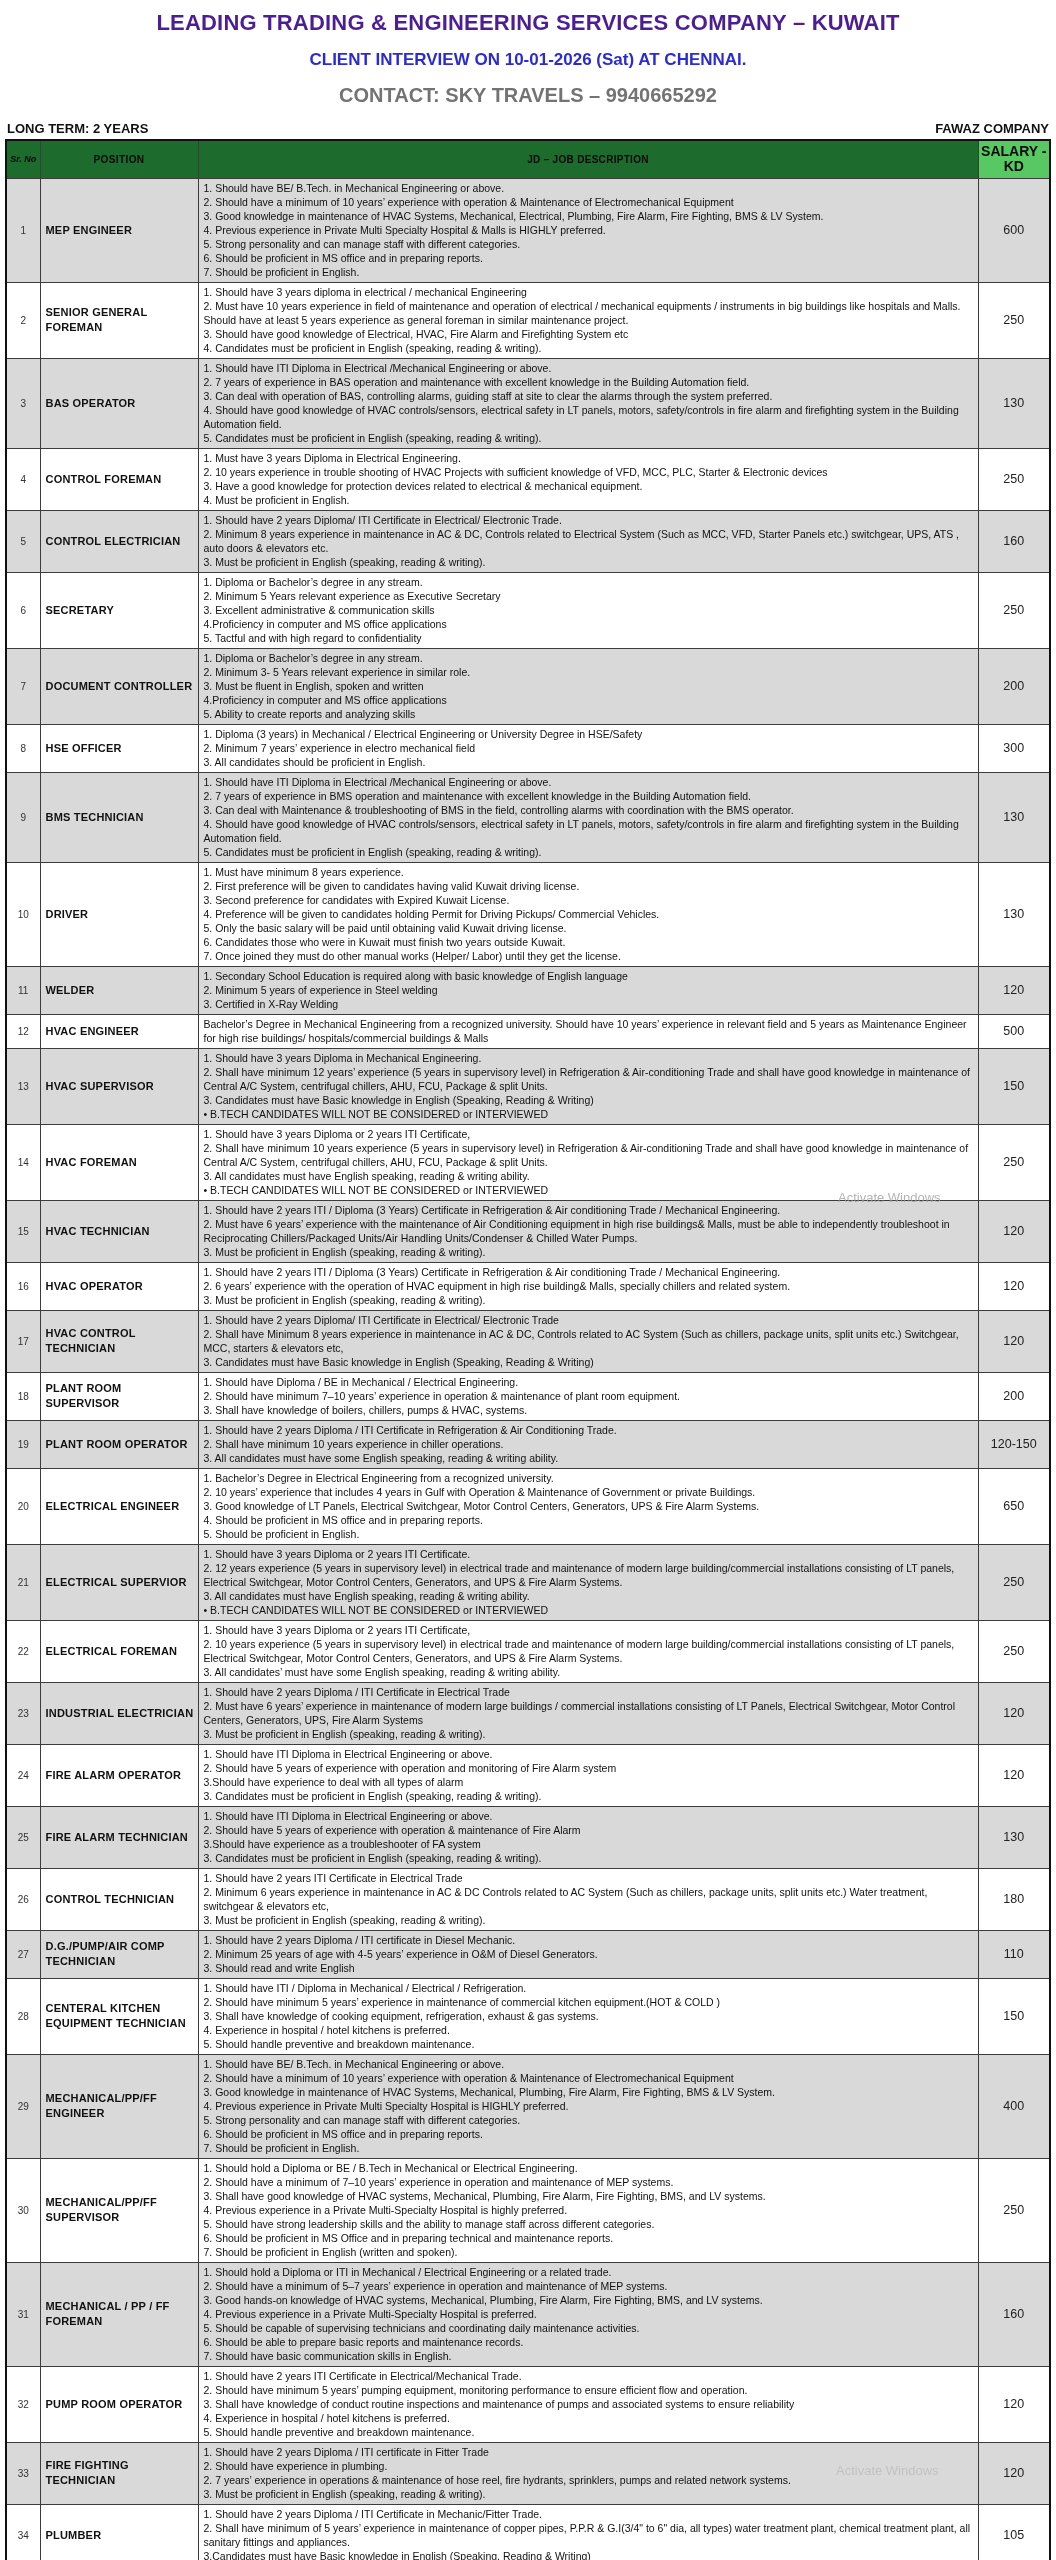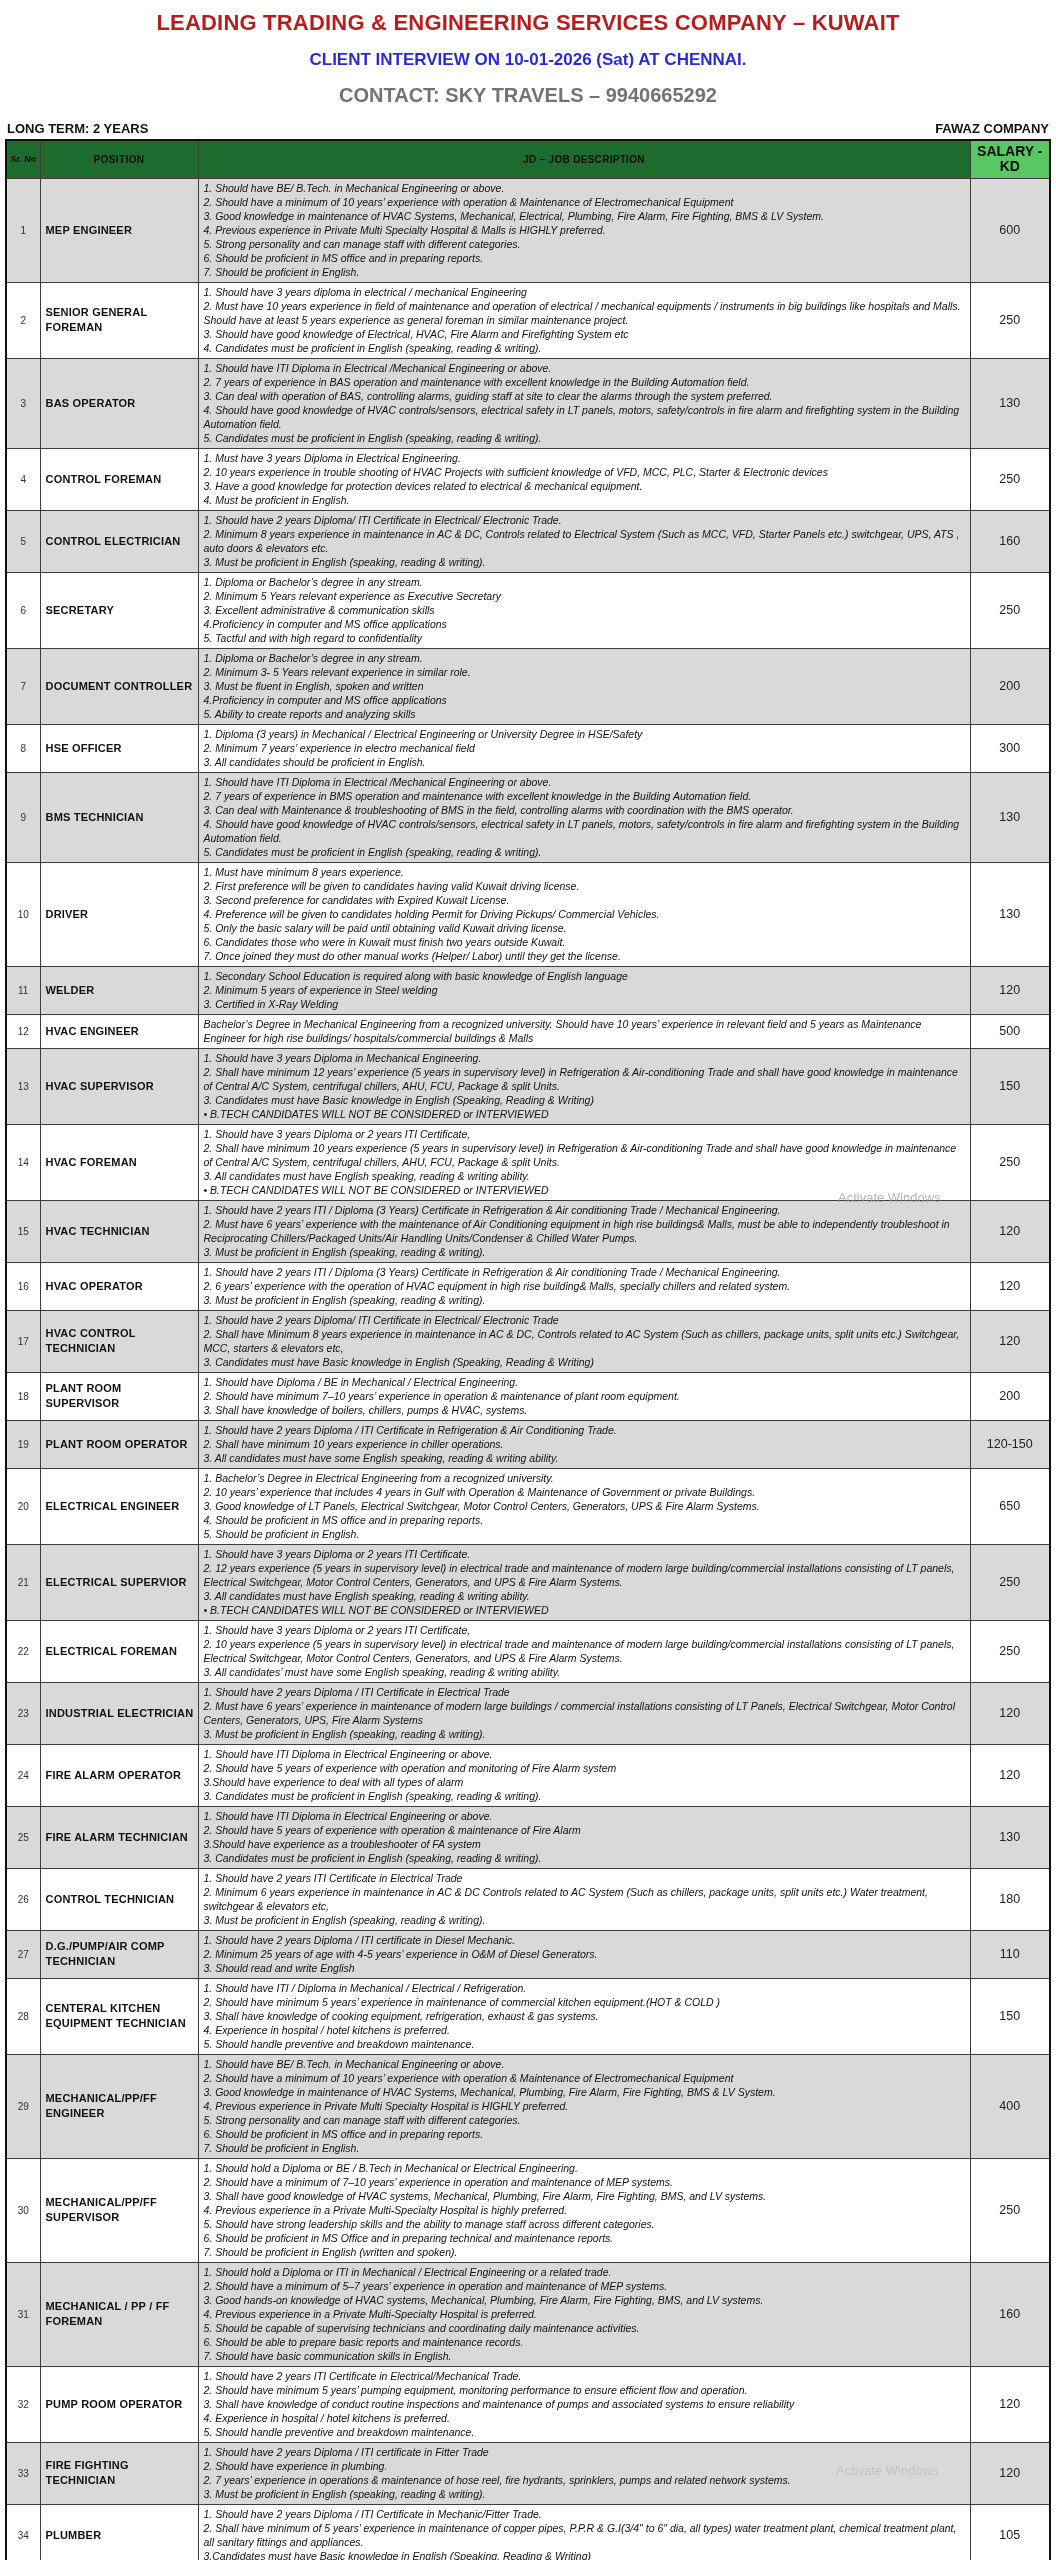--- a/index.html
+++ b/index.html
@@ -7,21 +7,21 @@
     --accent_blue:#2b2bd5; --border:#3c3c3c; --text:#111111; --watermark_gray:#9c9c9c;
   }
   *{box-sizing:border-box; margin:0; padding:0;}
   body{
     width:1056px; background:#ffffff; color:var(--text);
     font-family:"Liberation Sans", sans-serif; position:relative;
   }
   .page{padding:6px 5px 10px 5px;}
   .title{
     text-align:center; font-size:22px; font-weight:bold; letter-spacing:.2px;
-    margin:4px 0 14px 0; color:#b91c1c;
+    margin:4px 0 14px 0; color:#4c1d95;
   }
   .interview-line{
     text-align:center; font-size:17px; font-weight:bold; color:var(--accent_blue);
     margin:0 0 14px 0;
   }
   .interview-line .date{font-weight:900;}
   .contact-line{
     text-align:center; font-size:20px; font-weight:bold; color:#737373; margin:0 0 14px 0;
   }
   .meta-row{
@@ -33,35 +33,34 @@
     table-layout:fixed;
   }
   th,td{border:1px solid var(--border);}
   thead th{
     background:var(--header_green); color:#0a0a0a; font-weight:bold;
     padding:3px 2px; vertical-align:middle; text-align:center;
   }
   th.h-sr{width:34px; font-size:9px; line-height:1.15;font-style:italic;}
   th.h-pos{width:158px; font-size:10px; letter-spacing:.4px;}
   th.h-jd{font-size:10px; letter-spacing:.3px;}
-  th.h-sal{width:80px; font-size:14px; line-height:1.1; background:var(--salary_green);}
+  th.h-sal{width:72px; font-size:14px; line-height:1.1; background:var(--salary_green);}
   tbody tr:nth-child(odd){background:var(--row_gray);}
   tbody tr:nth-child(even){background:#ffffff;}
   td.sr{
     text-align:center; vertical-align:middle; font-size:10px; color:#333;
     padding:2px 1px;
   }
   td.pos{
     vertical-align:middle; font-size:11px; font-weight:bold; padding:2px 3px 2px 5px;
     line-height:1.35; letter-spacing:.2px;
   }
   td.jd{
     vertical-align:top; font-size:10.5px; line-height:14px; padding:2px 4px 3px 5px;
     white-space:pre-line;
-    font-style:italic;
   }
   td.sal{
     text-align:center; vertical-align:middle; font-size:12.5px; padding:9px 1px; color:#222;
   }
   .watermark{
     position:absolute; font-size:13px; color:var(--watermark_gray);
     pointer-events:none; white-space:nowrap;
   }
   #wm1{top:1190px; left:838px; opacity:.75;}
   #wm2{top:2463px; left:836px; opacity:.38;}

